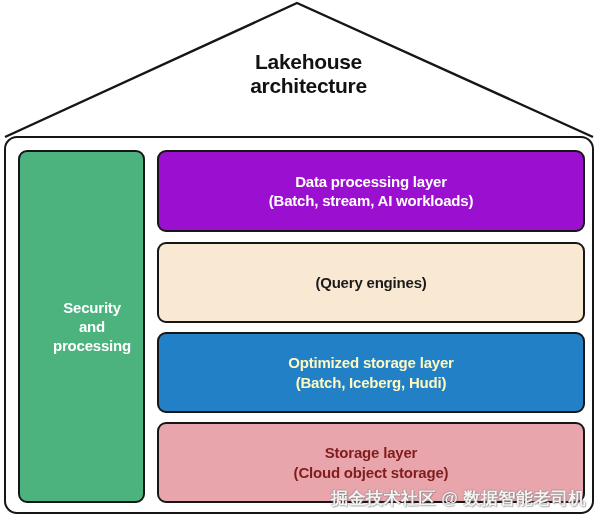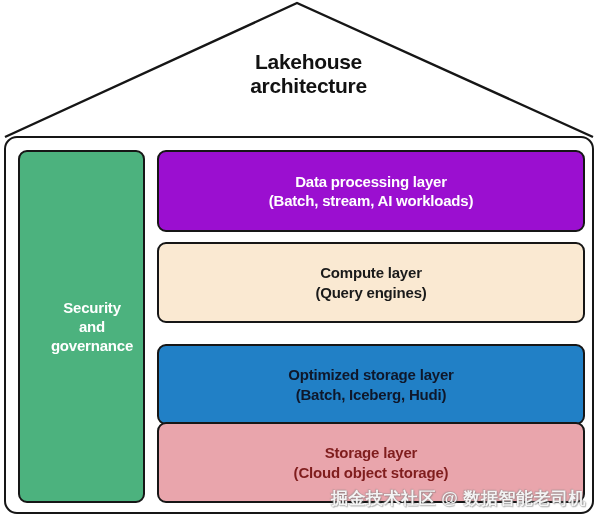--- a/index.html
+++ b/index.html
@@ -23,21 +23,21 @@
     color:#ffffff;font-size:15px;line-height:1.28;font-weight:600;text-align:center;letter-spacing:-0.2px;
   }
   .layer{
     position:absolute;left:157px;width:428px;height:82px;
     box-sizing:border-box;border:2.2px solid #161616;border-radius:9px;
     display:flex;flex-direction:column;align-items:center;justify-content:center;
     font-size:15px;line-height:1.3;font-weight:600;text-align:center;letter-spacing:-0.2px;
   }
   .layer-0{top:150px;background:#9B0FD0;color:#ffffff;}
   .layer-1{top:242px;height:81px;background:#FAE9D2;color:#1a1a1a;}
-  .layer-2{top:344px;height:81px;background:#2180C6;color:#0f172a;}
+  .layer-2{top:332px;height:81px;background:#2180C6;color:#fef9c3;}
   .layer-3{top:422px;height:81px;background:#E9A5AC;color:#7f1d1d;}
   .watermark{
     position:absolute;right:14px;top:487px;font-size:17px;font-weight:bold;letter-spacing:0.5px;
     color:rgba(255,255,255,0.92);
     text-shadow:0 0 1px rgba(90,90,90,0.8), 1px 1px 1px rgba(120,120,120,0.45), -1px -1px 1px rgba(150,150,150,0.35);
     white-space:nowrap;
   }
 </style>
 </head>
 <body>
@@ -51,30 +51,29 @@
   <div class="title">
     <div>Lakehouse</div>
     <div>architecture</div>
   </div>
 
   <div class="house-body"></div>
 
   <div class="gov-box" style="background-color: rgb(76, 178, 126); padding-left: 21px;">
     <span>Security</span>
     <span>and</span>
-    <span>governance</span>
+    <span>processing</span>
   </div>
 
   <div class="layer layer-0" style="background-color: rgb(155, 15, 208);">
     <span>Data processing layer</span>
     <span>(Batch, stream, AI workloads)</span>
   </div>
 
   <div class="layer layer-1" style="background-color: rgb(250, 233, 210);">
-    <span>Compute layer</span>
     <span>(Query engines)</span>
   </div>
 
   <div class="layer layer-2" style="background-color: rgb(33, 128, 198);">
     <span>Optimized storage layer</span>
     <span>(Batch, Iceberg, Hudi)</span>
   </div>
 
   <div class="layer layer-3" style="background-color: rgb(233, 165, 172);">
     <span>Storage layer</span>

